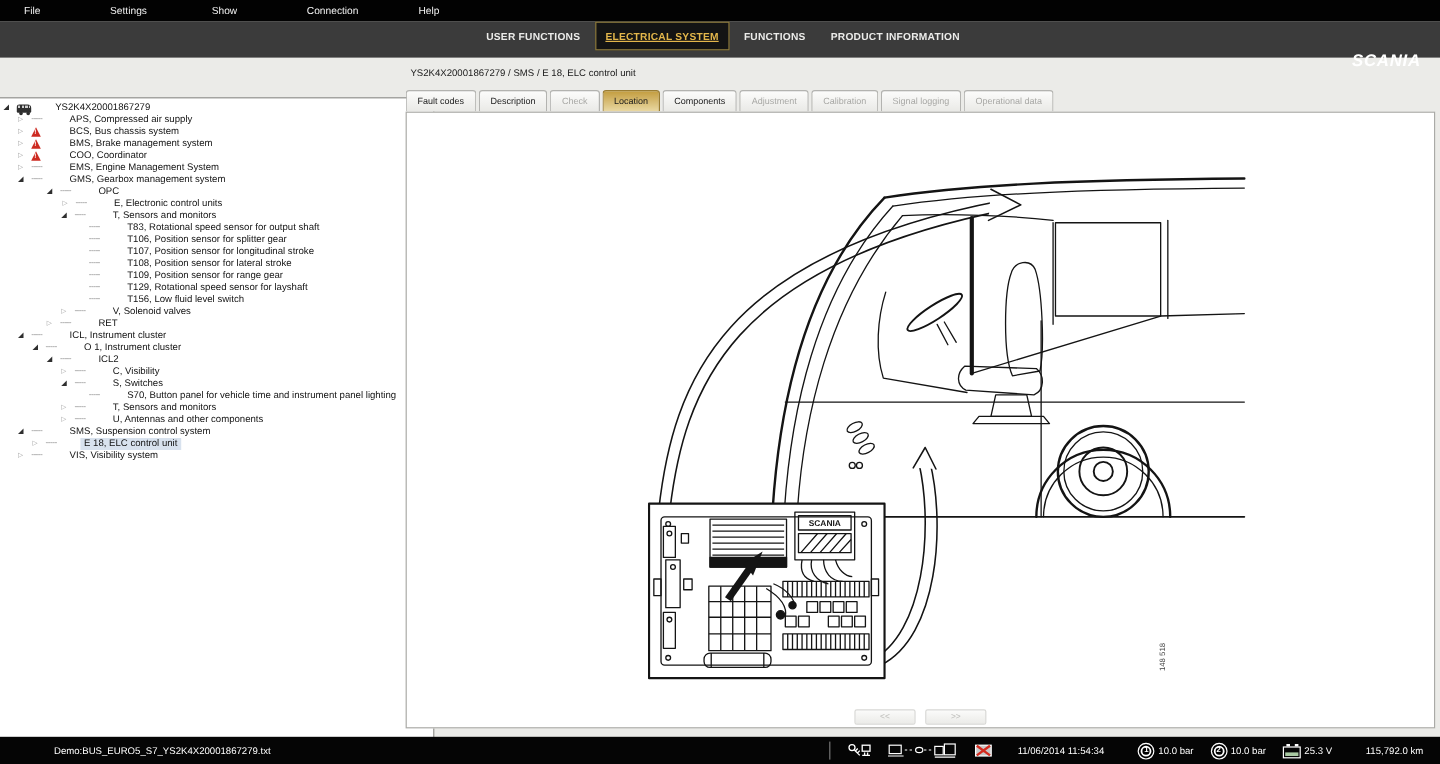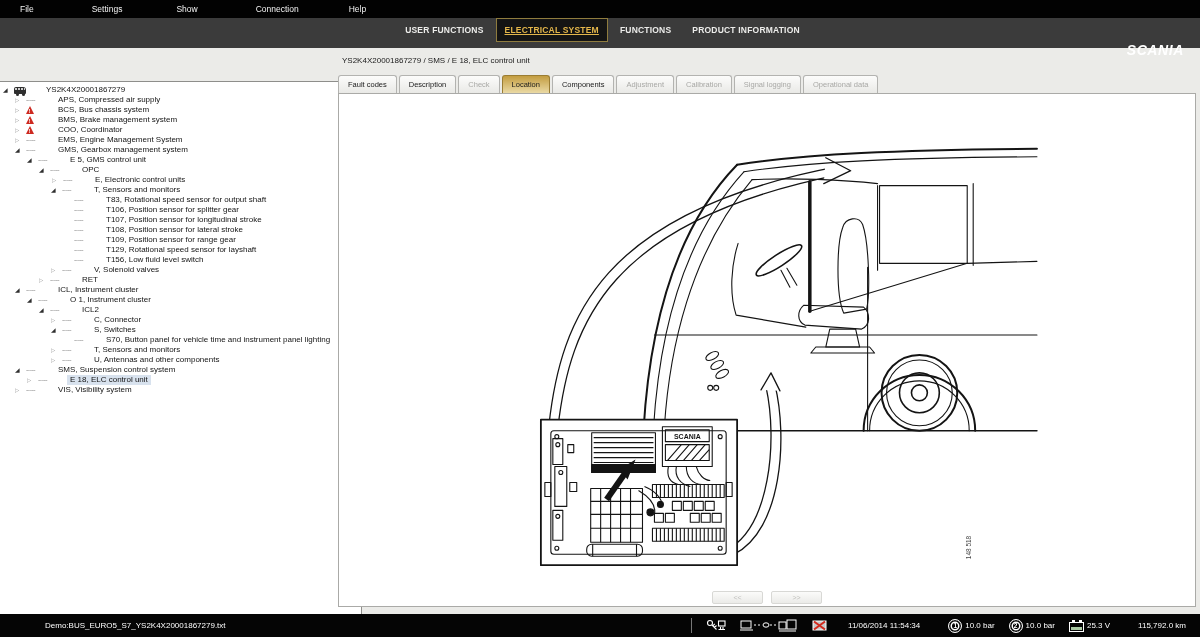--- a/index.html
+++ b/index.html
@@ -147,138 +147,131 @@
         </span>
         <span class="tlabel">EMS, Engine Management System</span>
       </div>
       <div class="trow" style="padding-left: 15px;">
         <span class="exp open">◢</span>
         <span class="sticon">
           <span class="dashes">-----</span>
         </span>
         <span class="tlabel">GMS, Gearbox management system</span>
       </div>
+      <div class="trow" style="padding-left: 39px;">
+        <span class="exp open">◢</span>
+        <span class="sticon">
+          <span class="dashes">-----</span>
+        </span>
+        <span class="tlabel">OPC</span>
+      </div>
+      <div class="trow" style="padding-left: 52px;">
+        <span class="exp">▷</span>
+        <span class="sticon">
+          <span class="dashes">-----</span>
+        </span>
+        <span class="tlabel">E, Electronic control units</span>
+      </div>
+      <div class="trow" style="padding-left: 51px;">
+        <span class="exp open">◢</span>
+        <span class="sticon">
+          <span class="dashes">-----</span>
+        </span>
+        <span class="tlabel">T, Sensors and monitors</span>
+      </div>
+      <div class="trow" style="padding-left: 63px;">
+        <span class="exp"></span>
+        <span class="sticon">
+          <span class="dashes">-----</span>
+        </span>
+        <span class="tlabel">T83, Rotational speed sensor for output shaft</span>
+      </div>
+      <div class="trow" style="padding-left: 63px;">
+        <span class="exp"></span>
+        <span class="sticon">
+          <span class="dashes">-----</span>
+        </span>
+        <span class="tlabel">T106, Position sensor for splitter gear</span>
+      </div>
+      <div class="trow" style="padding-left: 63px;">
+        <span class="exp"></span>
+        <span class="sticon">
+          <span class="dashes">-----</span>
+        </span>
+        <span class="tlabel">T107, Position sensor for longitudinal stroke</span>
+      </div>
+      <div class="trow" style="padding-left: 63px;">
+        <span class="exp"></span>
+        <span class="sticon">
+          <span class="dashes">-----</span>
+        </span>
+        <span class="tlabel">T108, Position sensor for lateral stroke</span>
+      </div>
+      <div class="trow" style="padding-left: 63px;">
+        <span class="exp"></span>
+        <span class="sticon">
+          <span class="dashes">-----</span>
+        </span>
+        <span class="tlabel">T109, Position sensor for range gear</span>
+      </div>
+      <div class="trow" style="padding-left: 63px;">
+        <span class="exp"></span>
+        <span class="sticon">
+          <span class="dashes">-----</span>
+        </span>
+        <span class="tlabel">T129, Rotational speed sensor for layshaft</span>
+      </div>
+      <div class="trow" style="padding-left: 63px;">
+        <span class="exp"></span>
+        <span class="sticon">
+          <span class="dashes">-----</span>
+        </span>
+        <span class="tlabel">T156, Low fluid level switch</span>
+      </div>
+      <div class="trow" style="padding-left: 51px;">
+        <span class="exp">▷</span>
+        <span class="sticon">
+          <span class="dashes">-----</span>
+        </span>
+        <span class="tlabel">V, Solenoid valves</span>
+      </div>
+      <div class="trow" style="padding-left: 39px;">
+        <span class="exp">▷</span>
+        <span class="sticon">
+          <span class="dashes">-----</span>
+        </span>
+        <span class="tlabel">RET</span>
+      </div>
+      <div class="trow" style="padding-left: 15px;">
+        <span class="exp open">◢</span>
+        <span class="sticon">
+          <span class="dashes">-----</span>
+        </span>
+        <span class="tlabel">ICL, Instrument cluster</span>
+      </div>
       <div class="trow" style="padding-left: 27px;">
         <span class="exp open">◢</span>
         <span class="sticon">
           <span class="dashes">-----</span>
         </span>
-        <span class="tlabel">E 5, GMS control unit</span>
+        <span class="tlabel">O 1, Instrument cluster</span>
       </div>
       <div class="trow" style="padding-left: 39px;">
         <span class="exp open">◢</span>
         <span class="sticon">
           <span class="dashes">-----</span>
         </span>
-        <span class="tlabel">OPC</span>
-      </div>
-      <div class="trow" style="padding-left: 52px;">
-        <span class="exp">▷</span>
-        <span class="sticon">
-          <span class="dashes">-----</span>
-        </span>
-        <span class="tlabel">E, Electronic control units</span>
-      </div>
-      <div class="trow" style="padding-left: 51px;">
-        <span class="exp open">◢</span>
-        <span class="sticon">
-          <span class="dashes">-----</span>
-        </span>
-        <span class="tlabel">T, Sensors and monitors</span>
-      </div>
-      <div class="trow" style="padding-left: 63px;">
-        <span class="exp"></span>
-        <span class="sticon">
-          <span class="dashes">-----</span>
-        </span>
-        <span class="tlabel">T83, Rotational speed sensor for output shaft</span>
-      </div>
-      <div class="trow" style="padding-left: 63px;">
-        <span class="exp"></span>
-        <span class="sticon">
-          <span class="dashes">-----</span>
-        </span>
-        <span class="tlabel">T106, Position sensor for splitter gear</span>
-      </div>
-      <div class="trow" style="padding-left: 63px;">
-        <span class="exp"></span>
-        <span class="sticon">
-          <span class="dashes">-----</span>
-        </span>
-        <span class="tlabel">T107, Position sensor for longitudinal stroke</span>
-      </div>
-      <div class="trow" style="padding-left: 63px;">
-        <span class="exp"></span>
-        <span class="sticon">
-          <span class="dashes">-----</span>
-        </span>
-        <span class="tlabel">T108, Position sensor for lateral stroke</span>
-      </div>
-      <div class="trow" style="padding-left: 63px;">
-        <span class="exp"></span>
-        <span class="sticon">
-          <span class="dashes">-----</span>
-        </span>
-        <span class="tlabel">T109, Position sensor for range gear</span>
-      </div>
-      <div class="trow" style="padding-left: 63px;">
-        <span class="exp"></span>
-        <span class="sticon">
-          <span class="dashes">-----</span>
-        </span>
-        <span class="tlabel">T129, Rotational speed sensor for layshaft</span>
-      </div>
-      <div class="trow" style="padding-left: 63px;">
-        <span class="exp"></span>
-        <span class="sticon">
-          <span class="dashes">-----</span>
-        </span>
-        <span class="tlabel">T156, Low fluid level switch</span>
-      </div>
-      <div class="trow" style="padding-left: 51px;">
-        <span class="exp">▷</span>
-        <span class="sticon">
-          <span class="dashes">-----</span>
-        </span>
-        <span class="tlabel">V, Solenoid valves</span>
-      </div>
-      <div class="trow" style="padding-left: 39px;">
-        <span class="exp">▷</span>
-        <span class="sticon">
-          <span class="dashes">-----</span>
-        </span>
-        <span class="tlabel">RET</span>
-      </div>
-      <div class="trow" style="padding-left: 15px;">
-        <span class="exp open">◢</span>
-        <span class="sticon">
-          <span class="dashes">-----</span>
-        </span>
-        <span class="tlabel">ICL, Instrument cluster</span>
-      </div>
-      <div class="trow" style="padding-left: 27px;">
-        <span class="exp open">◢</span>
-        <span class="sticon">
-          <span class="dashes">-----</span>
-        </span>
-        <span class="tlabel">O 1, Instrument cluster</span>
-      </div>
-      <div class="trow" style="padding-left: 39px;">
-        <span class="exp open">◢</span>
-        <span class="sticon">
-          <span class="dashes">-----</span>
-        </span>
         <span class="tlabel">ICL2</span>
       </div>
       <div class="trow" style="padding-left: 51px;">
         <span class="exp">▷</span>
         <span class="sticon">
           <span class="dashes">-----</span>
         </span>
-        <span class="tlabel">C, Connector</span>
+        <span class="tlabel">C, Visibility</span>
       </div>
       <div class="trow" style="padding-left: 51px;">
         <span class="exp open">◢</span>
         <span class="sticon">
           <span class="dashes">-----</span>
         </span>
         <span class="tlabel">S, Switches</span>
       </div>
       <div class="trow" style="padding-left: 63px;">
         <span class="exp"></span>

